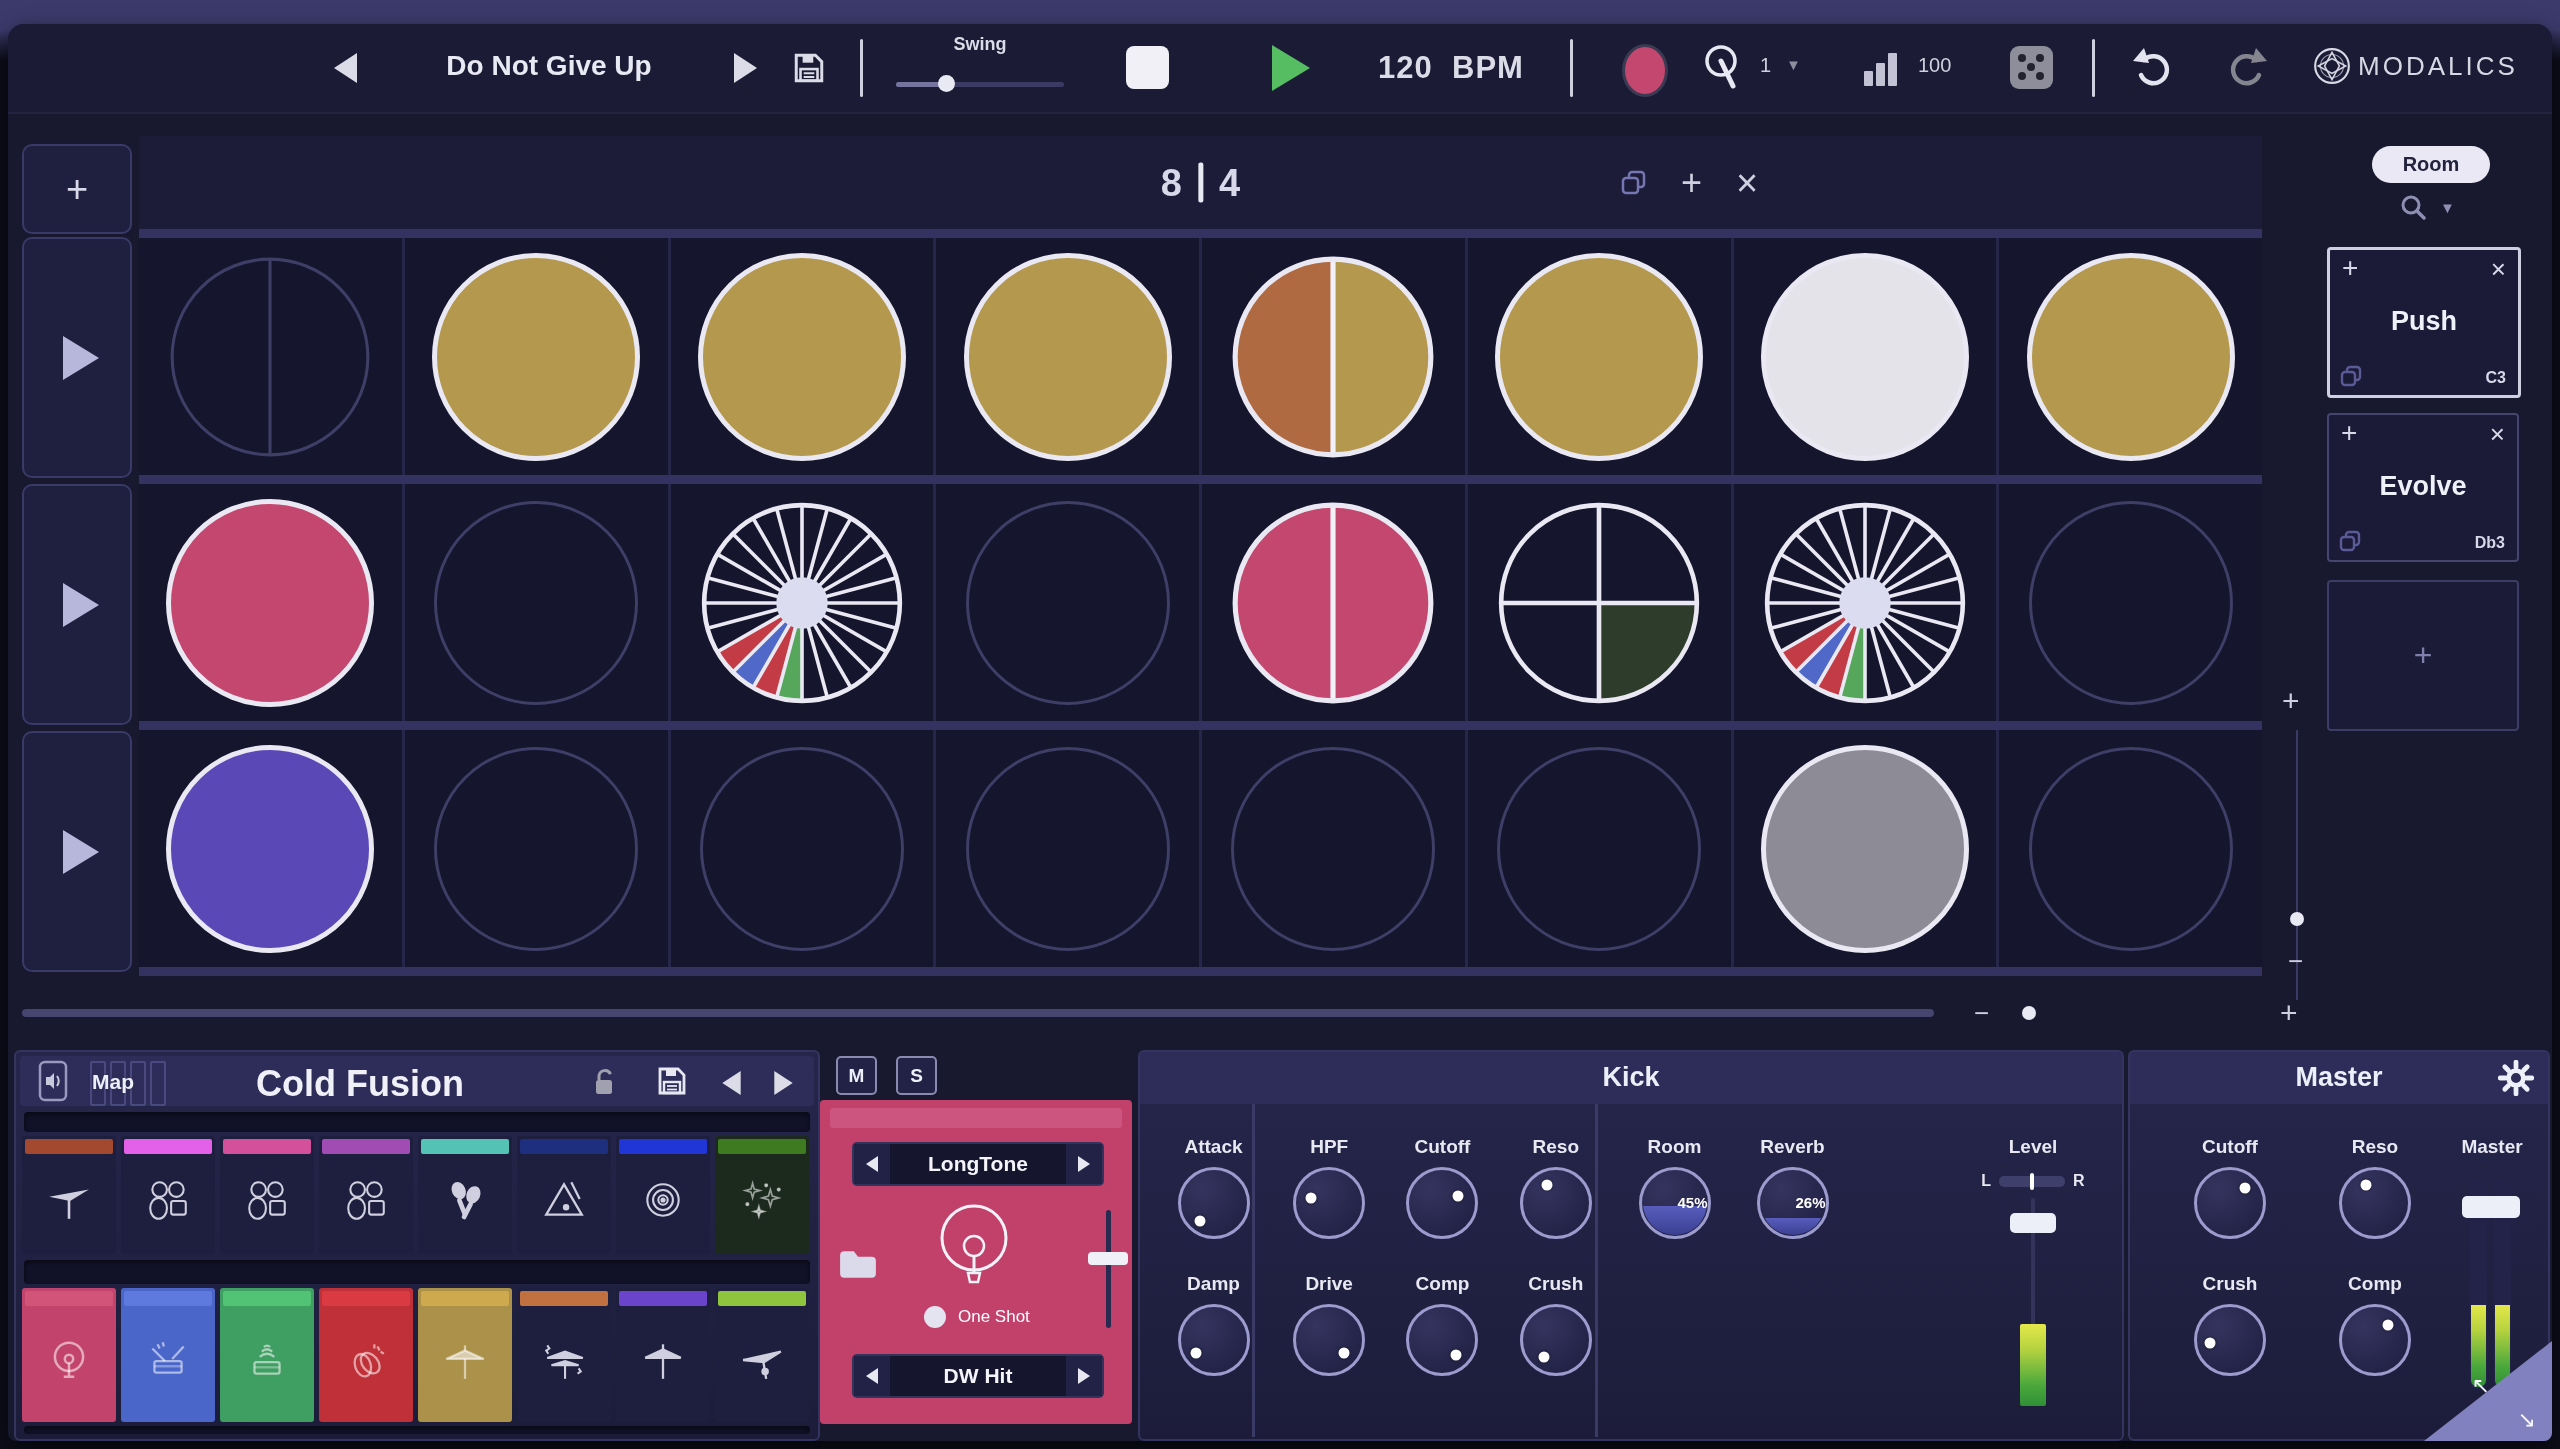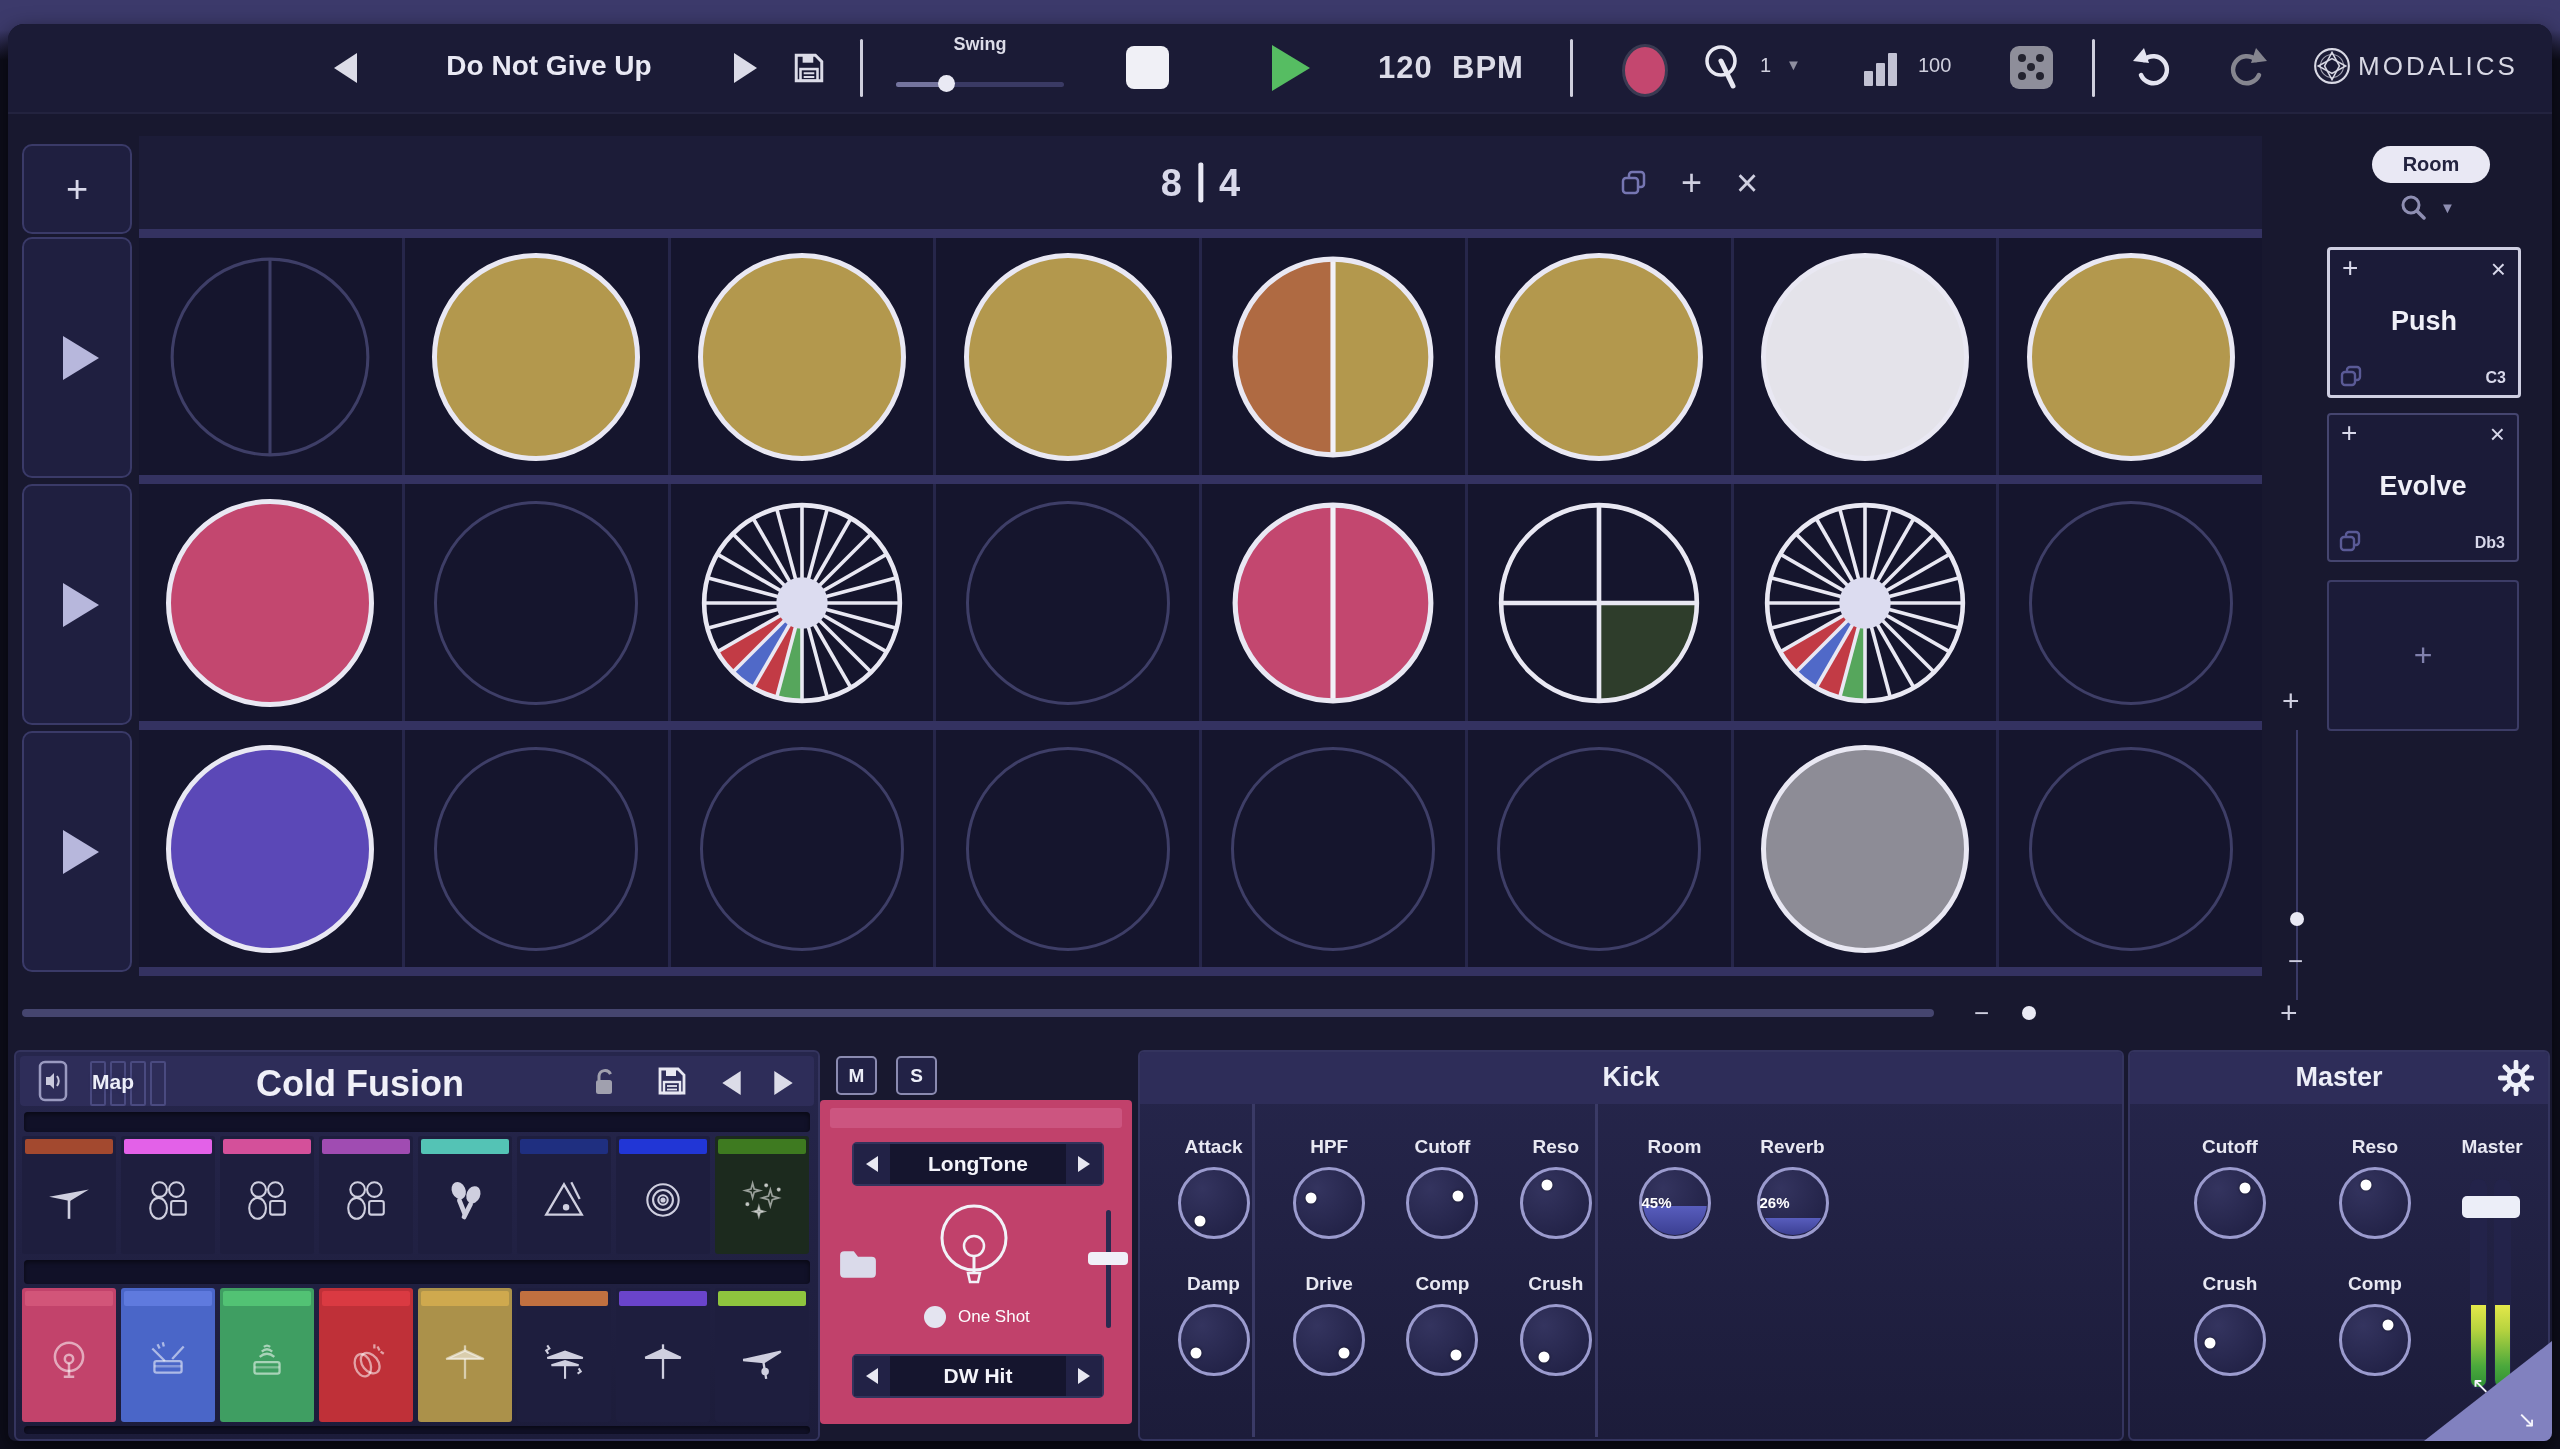--- a/index.html
+++ b/index.html
@@ -140,21 +140,21 @@
   .kgroup:last-child{border-right:none;}
   .krow{display:flex;justify-content:space-around;margin-top:32px;}
   .krow2{margin-top:34px;}
   .kcol{width:112px;display:flex;flex-direction:column;align-items:center;margin-left:35px;}
   .klabel{font-size:19px;font-weight:700;color:#e8e8f2;margin-bottom:9px;}
   .knob{position:relative;width:66px;height:66px;border-radius:50%;border:3px solid #9b9bce;
     background:radial-gradient(circle at 32% 28%, #34345f, #232348 75%);}
   .kdot{position:absolute;width:11px;height:11px;border-radius:50%;background:#fff;transform:translate(-50%,-50%);box-shadow:0 0 3px rgba(0,0,0,.6);}
   .kfillclip{position:absolute;inset:1px;border-radius:50%;overflow:hidden;}
   .kfill{position:absolute;left:0;right:0;bottom:0;background:linear-gradient(180deg,#585dbd,#3b3f92);}
-  .kpct{position:absolute;width:100%;text-align:left;top:36%;font-size:15px;font-weight:700;color:#fff;z-index:2;}
+  .kpct{position:absolute;width:100%;text-align:right;top:36%;font-size:15px;font-weight:700;color:#fff;z-index:2;}
   .vslider{position:relative;width:40px;height:98px;}
   .vslider .vtrack{position:absolute;left:18px;top:0;width:4px;height:98px;background:#3f3f6b;border-radius:2px;}
   .vslider .vhandle{position:absolute;left:7px;width:26px;height:9px;background:#f0f0f8;border-radius:3px;}
   #level-col{position:absolute;left:808px;top:84px;width:170px;display:flex;flex-direction:column;align-items:center;}
   #level-col .klabel{margin-bottom:14px;}
   #pan-row{display:flex;align-items:center;gap:8px;}
   #pan-row .pl{font-size:16px;font-weight:700;color:#e8e8f2;}
   #pan-track{position:relative;width:66px;height:11px;background:#3f3f6b;border-radius:5px;}
   #pan-notch{position:absolute;left:31px;top:-3px;width:4px;height:17px;background:#fff;border-radius:2px;}
   #fader{position:relative;width:60px;height:212px;margin-top:8px;}
@@ -834,20 +834,35 @@
                 <div class="knob">
                   <div class="kfillclip">
                     <div class="kfill" style="height:26%"></div>
                   </div>
                   <div class="kpct">26%</div>
                 </div>
               </div>
             </div>
           </div>
         </div>
+    <div id="level-col">
+      <div class="klabel">Level</div>
+      <div id="pan-row">
+        <span class="pl">L</span>
+        <div id="pan-track">
+              <div id="pan-notch"></div>
+            </div>
+        <span class="pl">R</span>
+      </div>
+      <div id="fader">
+        <div class="ft"></div>
+        <div class="fh" id="kick-fh" style="top: 7%;"></div>
+        <div class="fm" id="kick-fm" style="height: 82.4px;"></div>
+      </div>
+    </div>
   </div>
 
   <div id="master-panel" class="panel">
     <div class="phdr">
       <div class="ptitle">Master</div>
       <div id="gear-btn">
         <svg width="36" height="36" viewBox="0 0 34 34">
           <g stroke="#eef0fa" stroke-width="4.5" stroke-linecap="round">
             <circle cx="17" cy="17" r="7" fill="none"></circle>
             <line x1="17" y1="2" x2="17" y2="7"></line>

